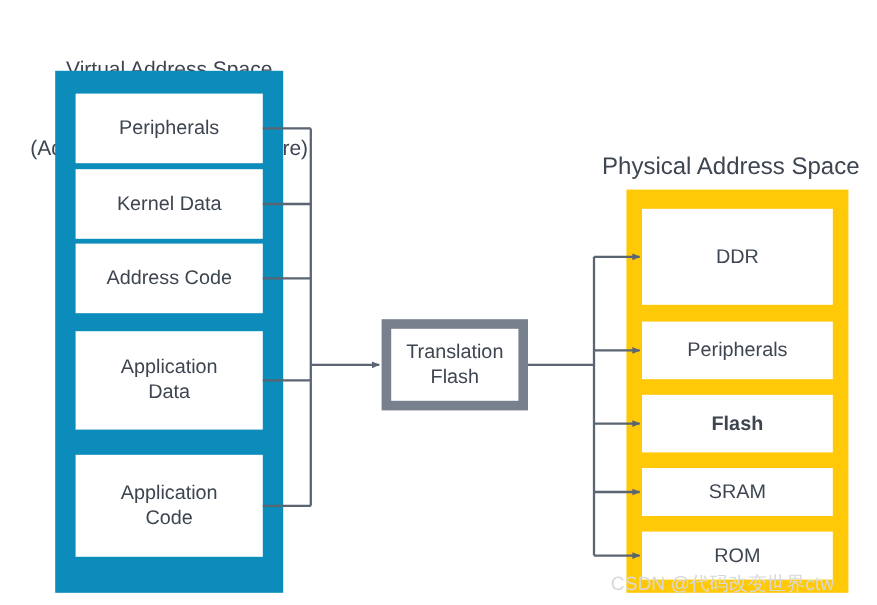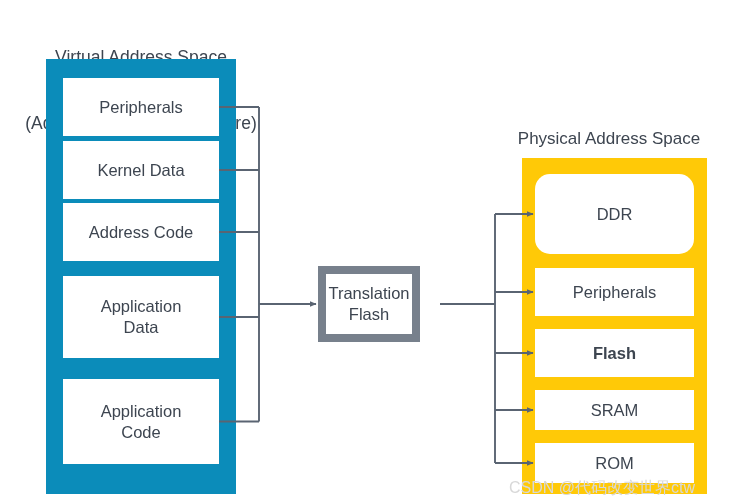--- a/index.html
+++ b/index.html
@@ -16,21 +16,21 @@
   .title{
     position:absolute;
     text-align:center;
     font-size:17.5px;
     line-height:22px;
     color:#3d4550;
     white-space:pre;
     letter-spacing:0px;
   }
   #virt-title{left:0px;top:2px;width:282px;}
-  #phys-title{left:487px;top:128px;width:244px;font-size:17px;}
+  #phys-title{left:487px;top:128px;width:244px;font-size:20px;}
 
   
   #virt-column{
     position:absolute;
     left:46px;top:59px;
     width:190px;height:435px;
     background:#0b8cba;
   }
   .vblock{
     position:absolute;
@@ -62,21 +62,21 @@
     font-size:16.5px;
     line-height:21px;
     color:#3d4550;
     box-sizing:border-box;
   }
 
   
   #tt-box{
     position:absolute;
     left:318px;top:266px;
-    width:102px;height:76px;
+    width:122px;height:76px;
     background:#77808c;
     box-sizing:border-box;
     padding:8px;
   }
   #tt-inner{
     width:100%;height:100%;
     background:#ffffff;
     display:flex;align-items:center;justify-content:center;
     text-align:center;
     font-size:16.5px;
@@ -143,21 +143,21 @@
       <span>
           <span style="display:block">Translation</span>
           <span style="display:block">Flash</span>
         </span>
     </div>
   </div>
 
   <div class="title" id="phys-title">Physical Address Space</div>
 
   <div id="phys-column" style="background: rgb(255, 201, 7);">
-    <div class="pblock" id="pb0" style="top: 16px; height: 80px; border-radius: 15px;">
+    <div class="pblock" id="pb0" style="top: 16px; height: 80px;">
       <span>DDR</span>
     </div>
     <div class="pblock" id="pb1" style="top: 110px; height: 48px;">
       <span>Peripherals</span>
     </div>
     <div class="pblock" id="pb2" style="top: 171px; height: 48px; font-weight: bold;">
       <span>Flash</span>
     </div>
     <div class="pblock" id="pb3" style="top: 232px; height: 40px;">
       <span>SRAM</span>

